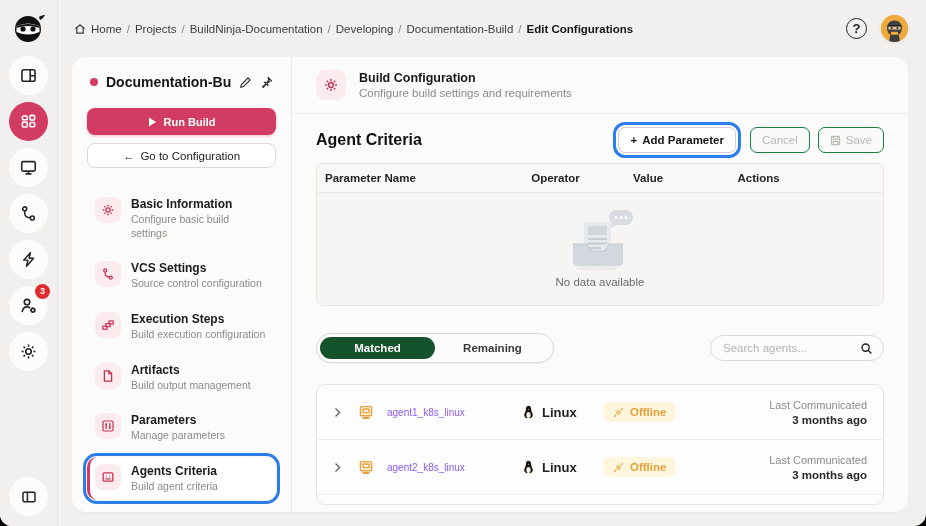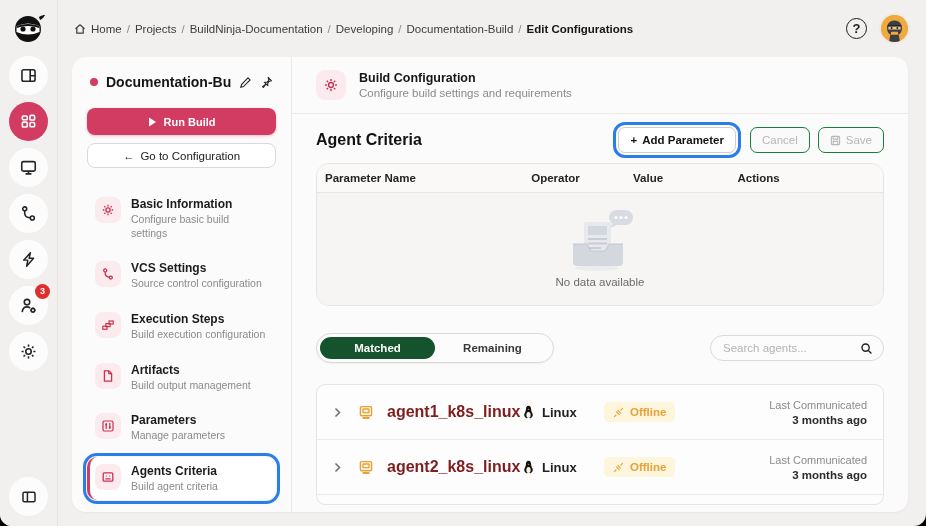--- a/index.html
+++ b/index.html
@@ -95,21 +95,21 @@
   .section-row { display:flex; align-items:center; margin-bottom:10px; }
   .section-title { font-size:16px; font-weight:bold; color:#121212; flex:1; }
   .btn { font-family:inherit; font-size:11.5px; border-radius:7px; cursor:pointer; display:inline-flex; align-items:center; gap:5px; }
   .btn-add {
     background:#fff; border:1px solid #cfcccb; color:#141414; font-weight:bold; height:26px; padding:0 11px;
     outline:3px solid #2b7de9; outline-offset:2px; margin-right:14px;
   }
   .btn-disabled { background:#fbfafa; border:1px solid #15803d; color:#b9b6b4; height:26px; padding:0 11px; cursor:default; }
   .btn-save { margin-left:8px; }
 
-  .param-table { border:1px solid #e7e4e2; border-radius:13px; overflow:hidden; margin-bottom:27px; }
+  .param-table { border:1px solid #e7e4e2; border-radius:8px; overflow:hidden; margin-bottom:27px; }
   .pt-head {
     display:grid; grid-template-columns: 37.5% 18.5% 19% auto; background:#faf9f8;
     border-bottom:1px solid #e7e4e2; padding:8px 8px; 
   }
   .pt-th { font-size:11.5px; font-weight:bold; color:#242424; }
   .pt-empty { background:#f6f5f4; height:112px; display:flex; flex-direction:column; align-items:center; justify-content:center; }
   .empty-text { font-size:11.5px; color:#6e6b69; margin-top:4px; }
 
   .list-controls { display:flex; align-items:center; justify-content:space-between; margin-bottom:21px; }
   .tabs { width:238px; border:1px solid #dcd9d8; background:#fdfcfc; border-radius:999px; display:flex; padding:3px; box-shadow:0 1px 2px rgba(0,0,0,.05); }
@@ -117,21 +117,21 @@
   .tab.active { background:#14532d; color:#fff; }
   .search-wrap { width:174px; height:26px; border:1px solid #dcd9d8; border-radius:999px; background:#fdfcfc; display:flex; align-items:center; padding:0 10px 0 12px; }
   .search-wrap input { border:none; outline:none; background:transparent; font-family:inherit; font-size:11.5px; color:#333; width:100%; }
   .search-wrap input::placeholder { color:#b6b3b1; }
   .search-ic { color:#222; display:flex; flex:0 0 auto; cursor:pointer; }
 
   .agent-list { border:1px solid #e7e4e2; border-radius:9px; background:#fefdfd; overflow:hidden; }
   .agent-row { height:55px; display:flex; align-items:center; padding:0 16px; border-bottom:1px solid #edebe9; cursor:pointer; }
   .chev { color:#6d6a68; display:flex; flex:0 0 auto; margin-right:16px; cursor:pointer; }
   .agent-ic { display:flex; flex:0 0 auto; margin-right:13px; }
-  .agent-name { font-size:16px; font-weight:bold; color:#7f1d1d; width:135px; }
+  .agent-name { font-size:10px; font-weight:normal; color:#8b5cf6; width:135px; }
   .os-ic { display:flex; flex:0 0 auto; margin-right:7px; }
   .os-name { font-size:13px; font-weight:bold; color:#222; width:62px; }
   .status-badge {
     display:inline-flex; align-items:center; gap:6px; background:#fdf5dc; color:#e5a23a;
     border-radius:5px; padding:4px 9px; font-size:11.5px; font-weight:bold;
   }
   .row-right { margin-left:auto; text-align:right; }
   .last-label { font-size:11px; color:#8d8a87; }
   .last-value { font-size:11.5px; font-weight:bold; color:#2a2a2a; margin-top:3px; }
   .agent-row.partial { height:9px; border-bottom:none; padding:0; cursor:default; }

